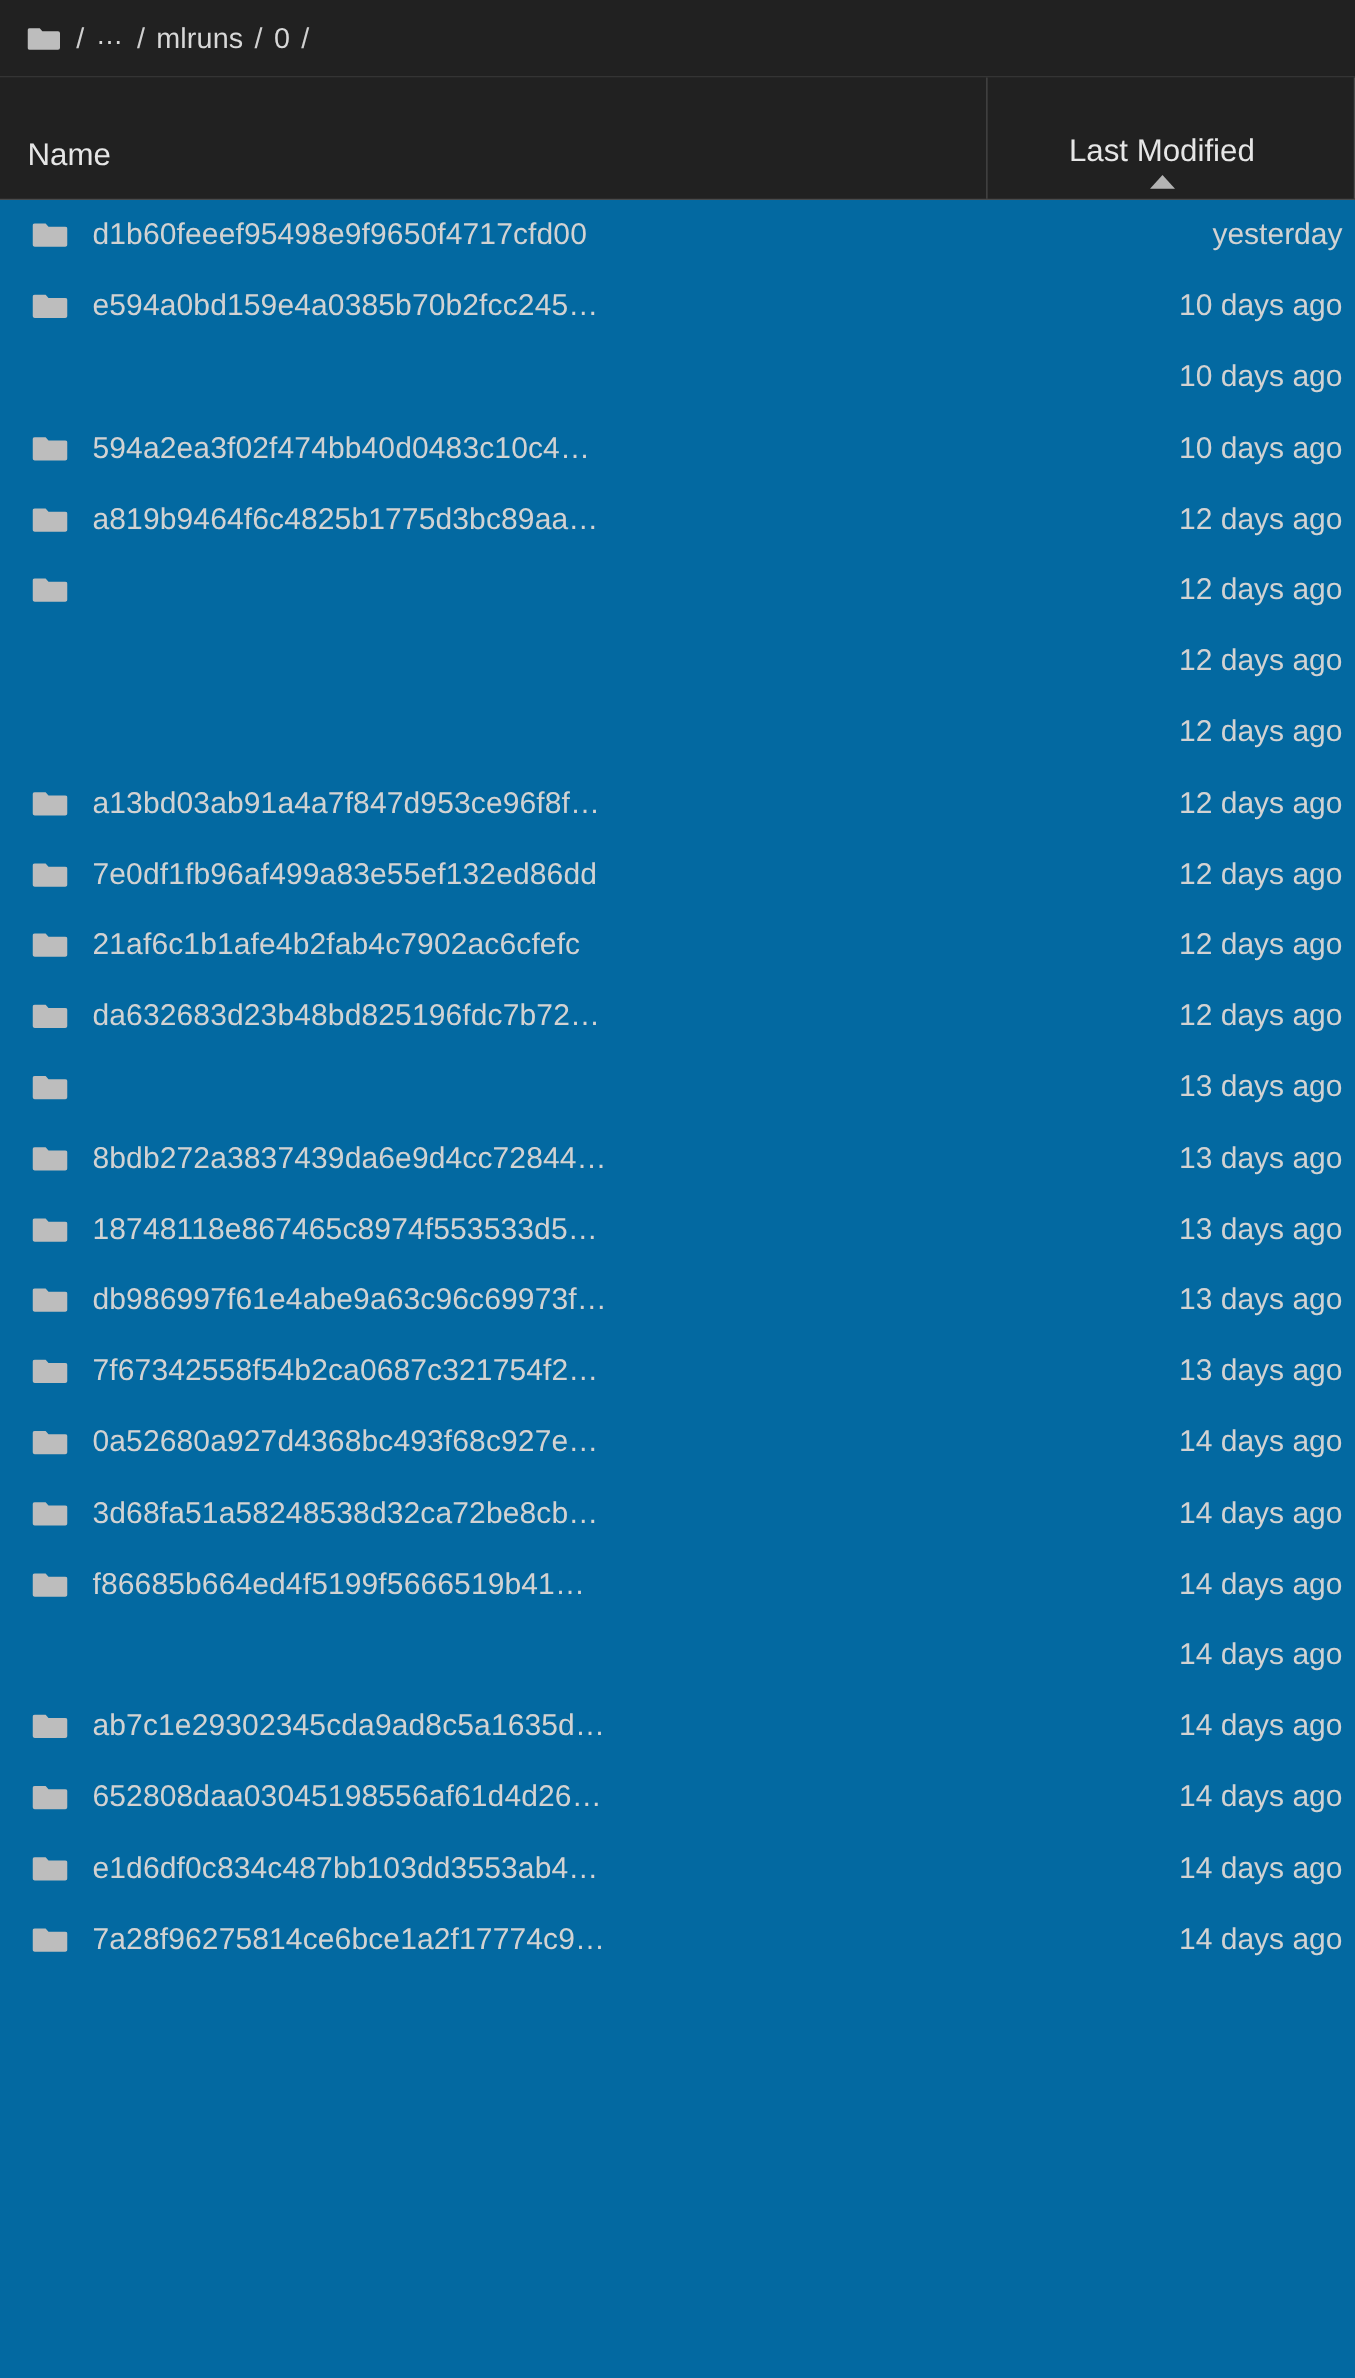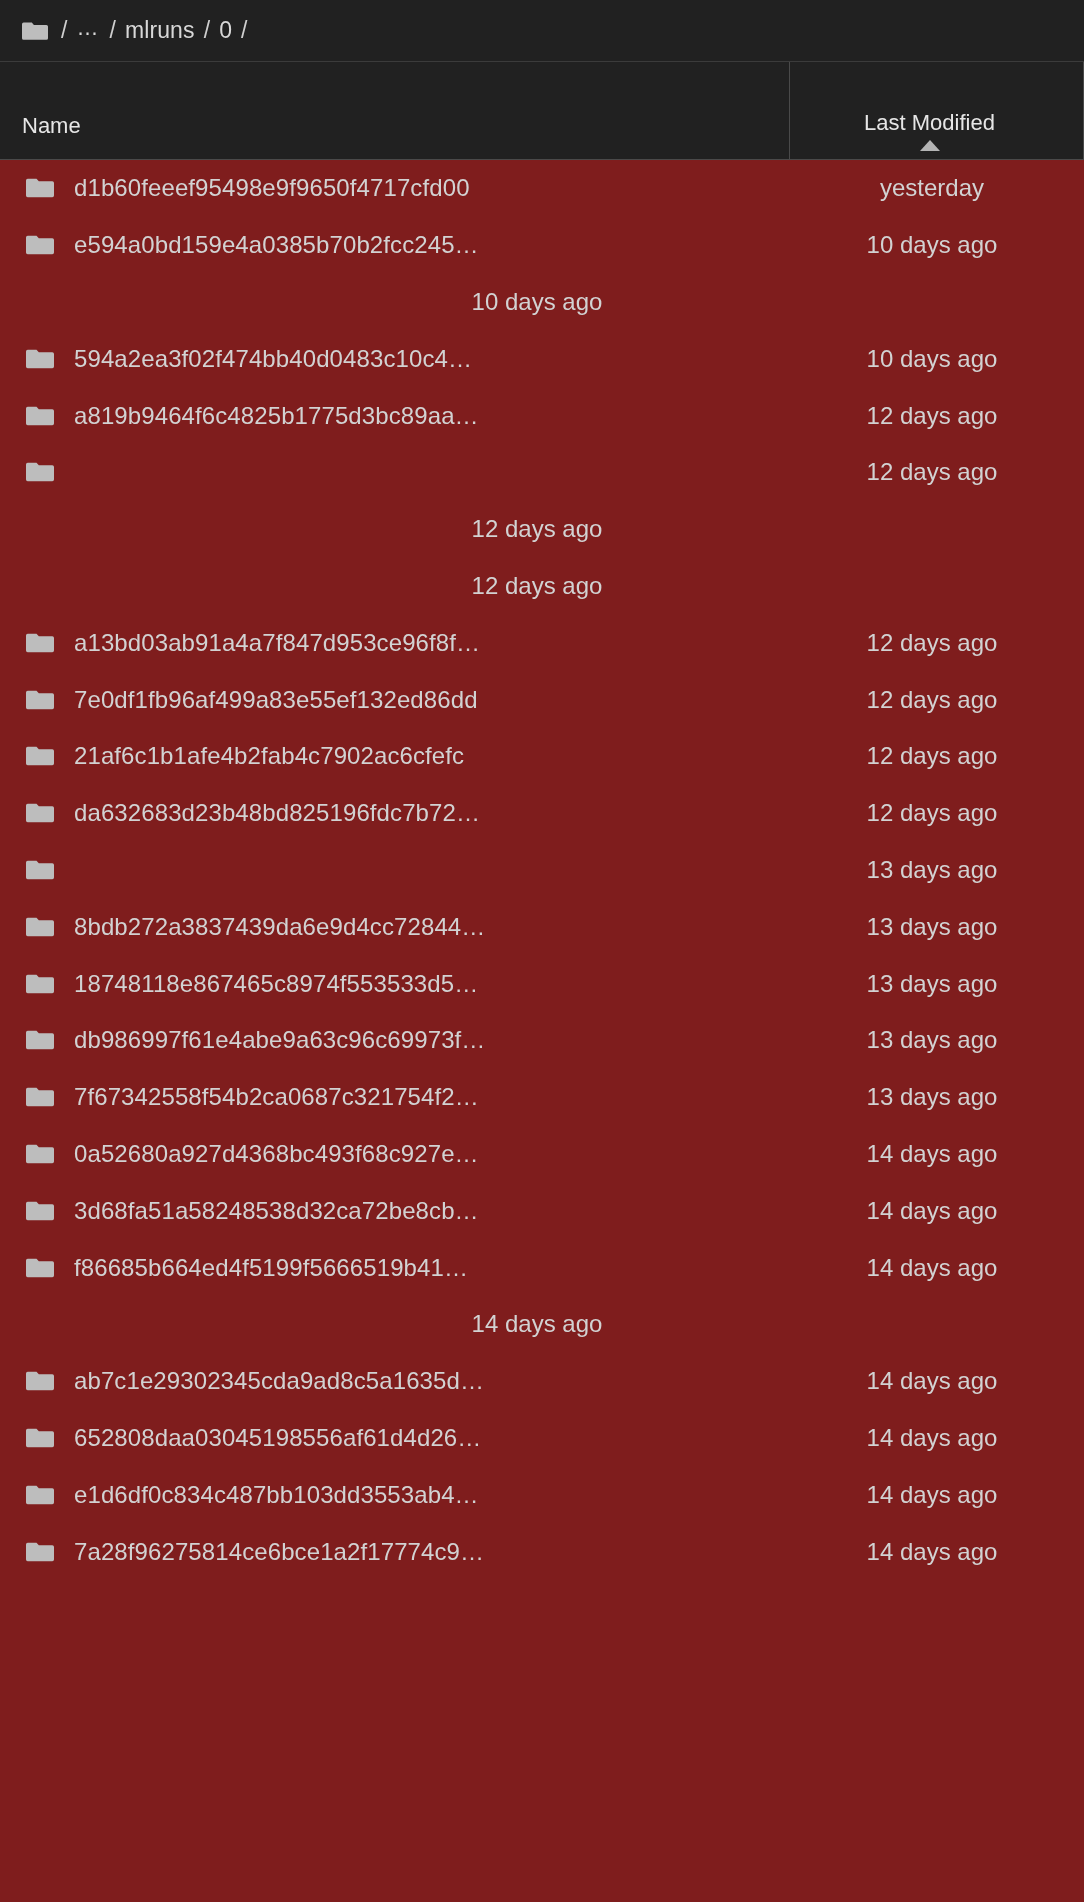--- a/index.html
+++ b/index.html
@@ -85,39 +85,39 @@
     border-right: 1px solid #4a4a4a;
   }
   .th-modified {
     flex: 1 1 auto;
     padding: 0 14px 4px 0;
     align-items: center;
     border-right: 1px solid #4a4a4a;
     position: relative;
   }
   .th-label {
-    font-size: 22px;
+    font-size: 25px;
     color: #e6e6e6;
     line-height: 1;
     white-space: nowrap;
   }
   .th-modified .th-label { margin-bottom: 6px; }
   .sort-caret {
     width: 0; height: 0;
     border-left: 10px solid transparent;
     border-right: 10px solid transparent;
     border-bottom: 11px solid #b4b4b4;
     margin-bottom: 4px;
   }
 
   
   .tbody {
     flex: 1 1 auto;
     overflow: hidden;
-    background: #7f1d1d;
+    background: #0369a1;
   }
   .row {
     height: 56.8px;
     display: flex;
     align-items: center;
     box-sizing: border-box;
   }
   .cell-name {
     flex: 0 0 790px;
     width: 790px;
@@ -136,21 +136,21 @@
   .name-text {
     font-size: 24px;
     color: #d2d2d2;
     line-height: 1;
     white-space: nowrap;
     overflow: hidden;
     letter-spacing: 0.1px;
   }
   .cell-modified {
     flex: 1 1 auto;
-    text-align: center;
+    text-align: right;
     font-size: 24px;
     color: #d2d2d2;
     white-space: nowrap;
     padding-right: 10px;
     box-sizing: border-box;
   }
 </style>
 </head>
 <body>
 

